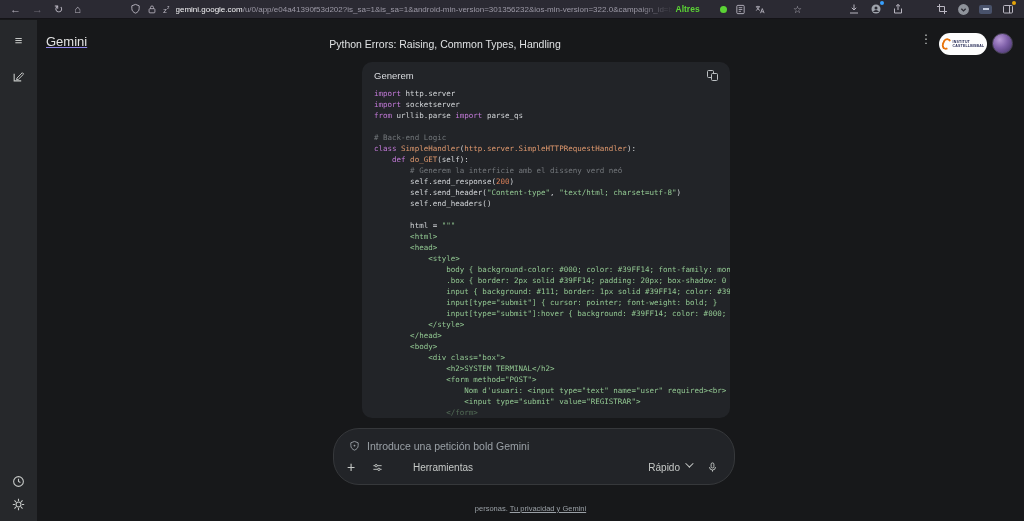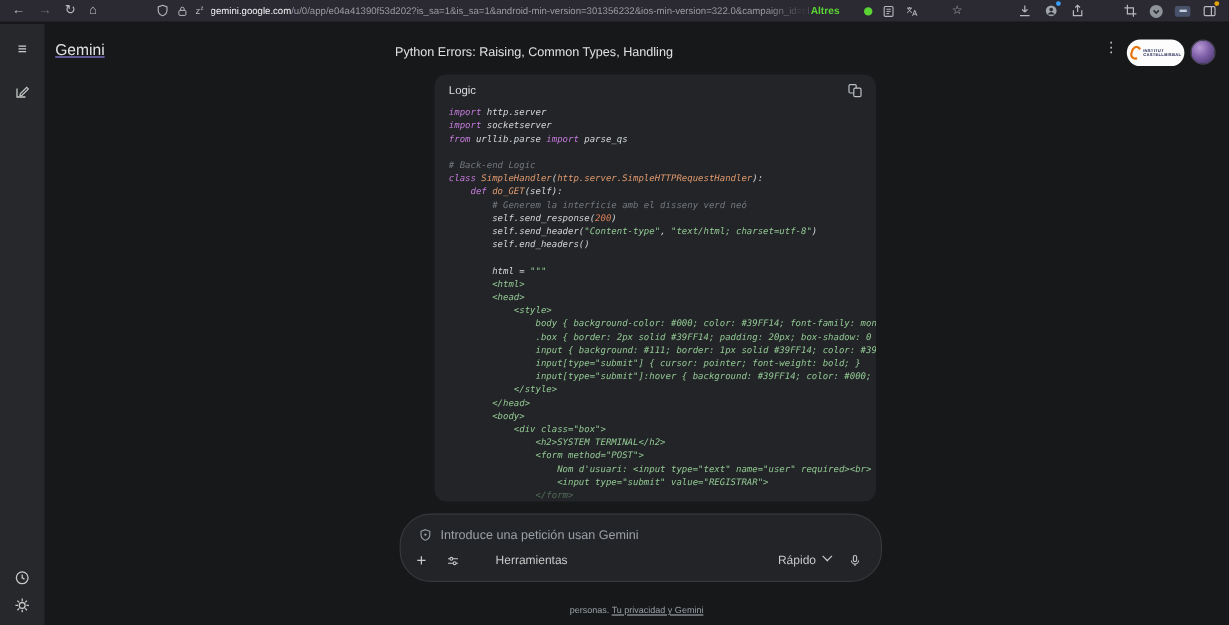--- a/index.html
+++ b/index.html
@@ -69,21 +69,21 @@
   .code-head { display:flex; align-items:center; justify-content:space-between;
                padding:8px 12px 4px 12px; }
   .code-lang { font-size:9.5px; color:#dadce0; }
   .copy-ic { position:relative; width:11px; height:11px; cursor:pointer; }
   .copy-ic i { position:absolute; display:block; width:7px; height:8px;
                border:1px solid #bcc0c3; border-radius:1.5px; background:#222428; }
   .copy-ic i:first-child { left:0; top:0; }
   .copy-ic i:last-child { right:0; bottom:0; }
   .code-body { padding:3px 0 0 12px; font-family:"DejaVu Sans Mono", monospace;
                font-size:7.5px; line-height:11px; white-space:pre; overflow:hidden; }
-  .code-line { height:11px; overflow:hidden;font-style:italic; }
+  .code-line { height:11px; overflow:hidden; }
   .code-line:last-child { opacity:.42; }
   .tok-kw  { color:#c57bdb; }
   .tok-pl  { color:#d4d7da; }
   .tok-com { color:#74787c; }
   .tok-cls { color:#e0996e; }
   .tok-fn  { color:#e0996e; }
   .tok-num { color:#d97f57; }
   .tok-str { color:#92c892; }
 
   
@@ -243,36 +243,36 @@
       <span class="org-text">
         <b>INSTITUT</b>
         <b>CASTELLBISBAL</b>
       </span>
     </div>
     <span class="avatar"></span>
   </div>
 
   <div class="code-card">
     <div class="code-head">
-      <span class="code-lang">Logic</span>
+      <span class="code-lang">Generem</span>
       <span class="copy-ic">
           <i></i>
           <i></i>
         </span>
     </div>
     <div class="code-body"><div class="code-line"><span class="tok-kw">import</span><span class="tok-pl"> http.server</span></div><div class="code-line"><span class="tok-kw">import</span><span class="tok-pl"> socketserver</span></div><div class="code-line"><span class="tok-kw">from</span><span class="tok-pl"> urllib.parse </span><span class="tok-kw">import</span><span class="tok-pl"> parse_qs</span></div><div class="code-line"></div><div class="code-line"><span class="tok-com"># Back-end Logic</span></div><div class="code-line"><span class="tok-kw">class</span><span class="tok-cls"> SimpleHandler</span><span class="tok-pl">(</span><span class="tok-cls">http.server.SimpleHTTPRequestHandler</span><span class="tok-pl">):</span></div><div class="code-line"><span class="tok-pl">    </span><span class="tok-kw">def</span><span class="tok-fn"> do_GET</span><span class="tok-pl">(self):</span></div><div class="code-line"><span class="tok-com">        # Generem la interficie amb el disseny verd neó</span></div><div class="code-line"><span class="tok-pl">        self.send_response(</span><span class="tok-num">200</span><span class="tok-pl">)</span></div><div class="code-line"><span class="tok-pl">        self.send_header(</span><span class="tok-str">"Content-type"</span><span class="tok-pl">, </span><span class="tok-str">"text/html; charset=utf-8"</span><span class="tok-pl">)</span></div><div class="code-line"><span class="tok-pl">        self.end_headers()</span></div><div class="code-line"></div><div class="code-line"><span class="tok-pl">        html = </span><span class="tok-str">"""</span></div><div class="code-line"><span class="tok-str">        &lt;html&gt;</span></div><div class="code-line"><span class="tok-str">        &lt;head&gt;</span></div><div class="code-line"><span class="tok-str">            &lt;style&gt;</span></div><div class="code-line"><span class="tok-str">                body { background-color: #000; color: #39FF14; font-family: monos</span></div><div class="code-line"><span class="tok-str">                .box { border: 2px solid #39FF14; padding: 20px; box-shadow: 0 0</span></div><div class="code-line"><span class="tok-str">                input { background: #111; border: 1px solid #39FF14; color: #39FF</span></div><div class="code-line"><span class="tok-str">                input[type="submit"] { cursor: pointer; font-weight: bold; }</span></div><div class="code-line"><span class="tok-str">                input[type="submit"]:hover { background: #39FF14; color: #000; }</span></div><div class="code-line"><span class="tok-str">            &lt;/style&gt;</span></div><div class="code-line"><span class="tok-str">        &lt;/head&gt;</span></div><div class="code-line"><span class="tok-str">        &lt;body&gt;</span></div><div class="code-line"><span class="tok-str">            &lt;div class="box"&gt;</span></div><div class="code-line"><span class="tok-str">                &lt;h2&gt;SYSTEM TERMINAL&lt;/h2&gt;</span></div><div class="code-line"><span class="tok-str">                &lt;form method="POST"&gt;</span></div><div class="code-line"><span class="tok-str">                    Nom d'usuari: &lt;input type="text" name="user" required&gt;&lt;br&gt;</span></div><div class="code-line"><span class="tok-str">                    &lt;input type="submit" value="REGISTRAR"&gt;</span></div><div class="code-line"><span class="tok-str">                &lt;/form&gt;</span></div></div>
   </div>
 
   <div class="prompt">
     <div class="prompt-row1">
       <svg class="ic" width="11" height="12" viewBox="0 0 24 24">
           <path d="M12 2l8 3v6c0 5-3.5 8.5-8 10-4.5-1.5-8-5-8-10V5z" fill="none" stroke="#9aa0a6" stroke-width="2"></path>
           <circle cx="12" cy="11" r="2" fill="#9aa0a6"></circle>
         </svg>
-      <span class="prompt-placeholder">Introduce una petición usan Gemini</span>
+      <span class="prompt-placeholder">Introduce una petición bold Gemini</span>
     </div>
     <div class="prompt-row2">
       <span class="plus-btn">+</span>
       <span class="tools">
         <svg class="ic" width="11" height="11" viewBox="0 0 24 24">
             <path d="M3 8h18M3 16h18" stroke="#c6c9c7" stroke-width="2"></path>
             <circle cx="9" cy="8" r="2.6" fill="#222428" stroke="#c6c9c7" stroke-width="2"></circle>
             <circle cx="15" cy="16" r="2.6" fill="#222428" stroke="#c6c9c7" stroke-width="2"></circle>
           </svg>
         <span class="tools-label">Herramientas</span>

